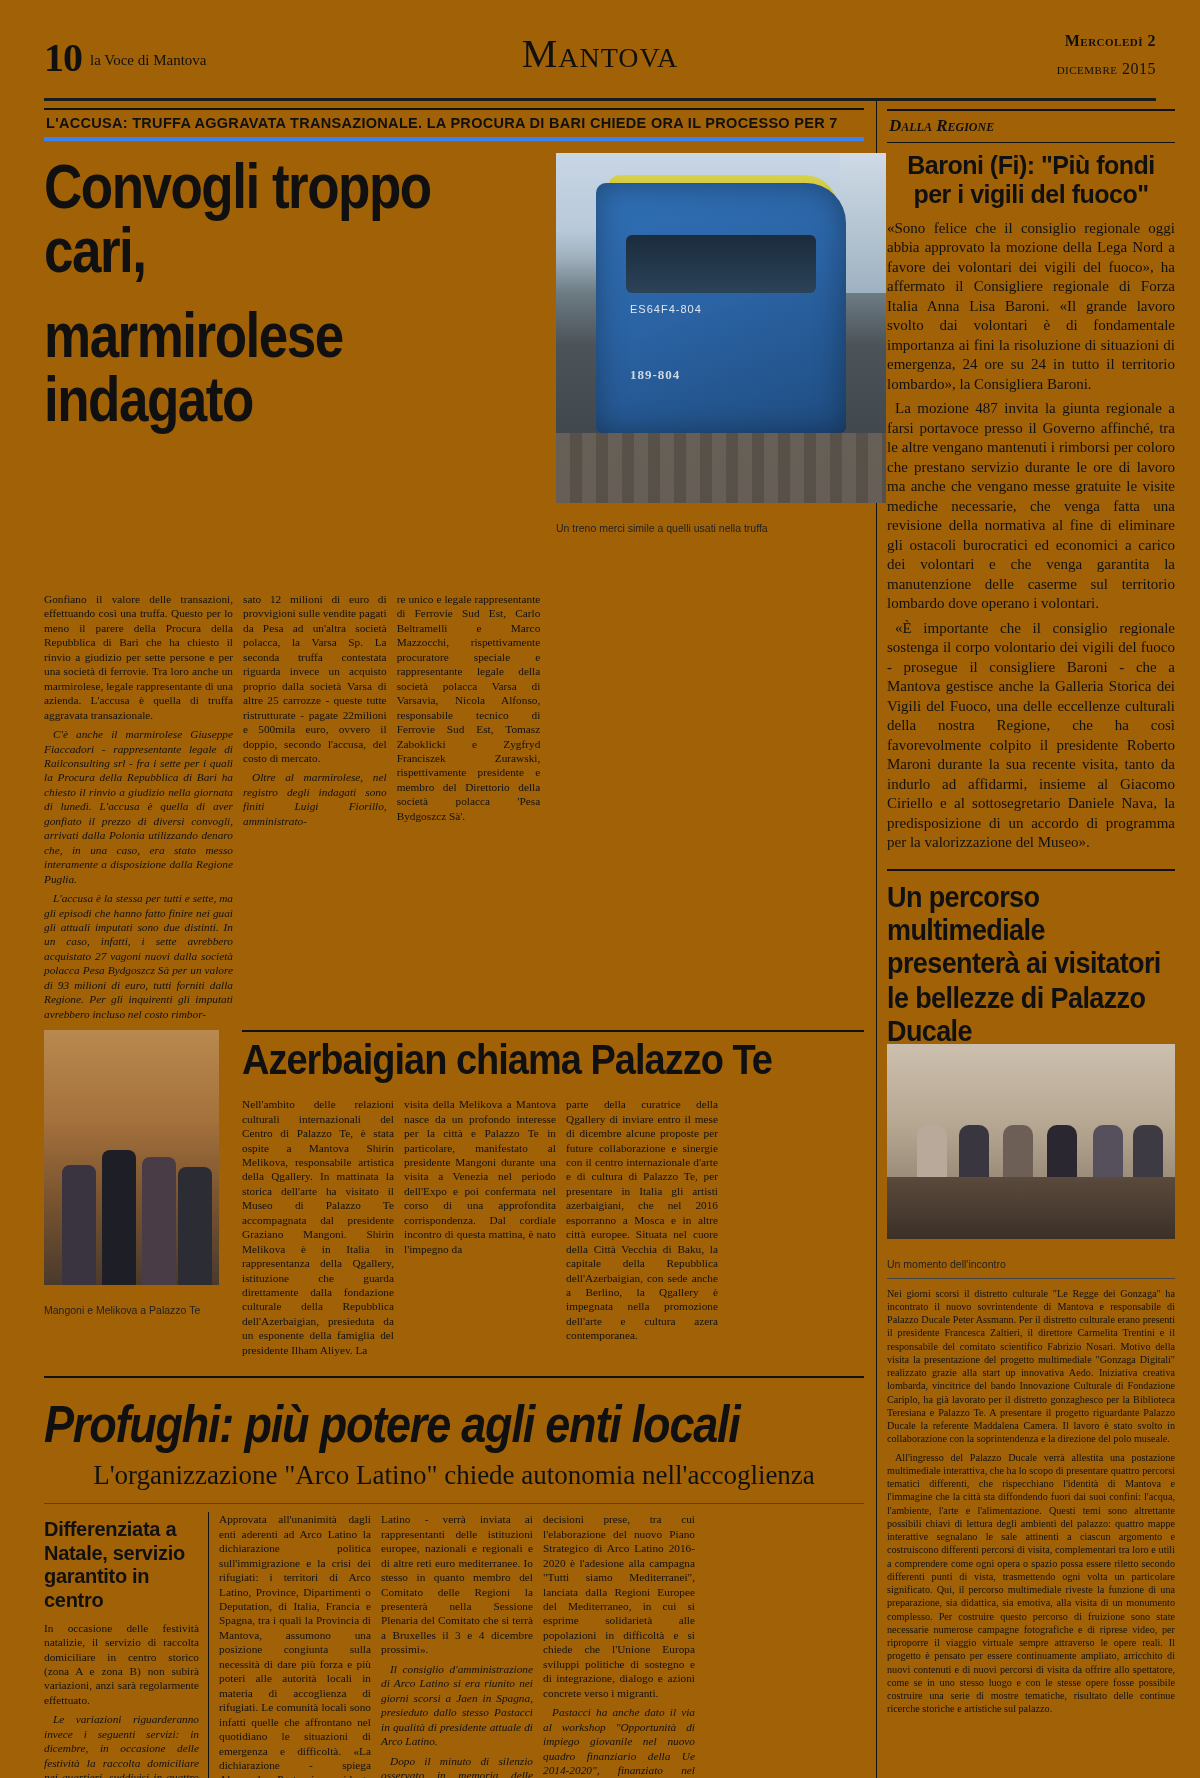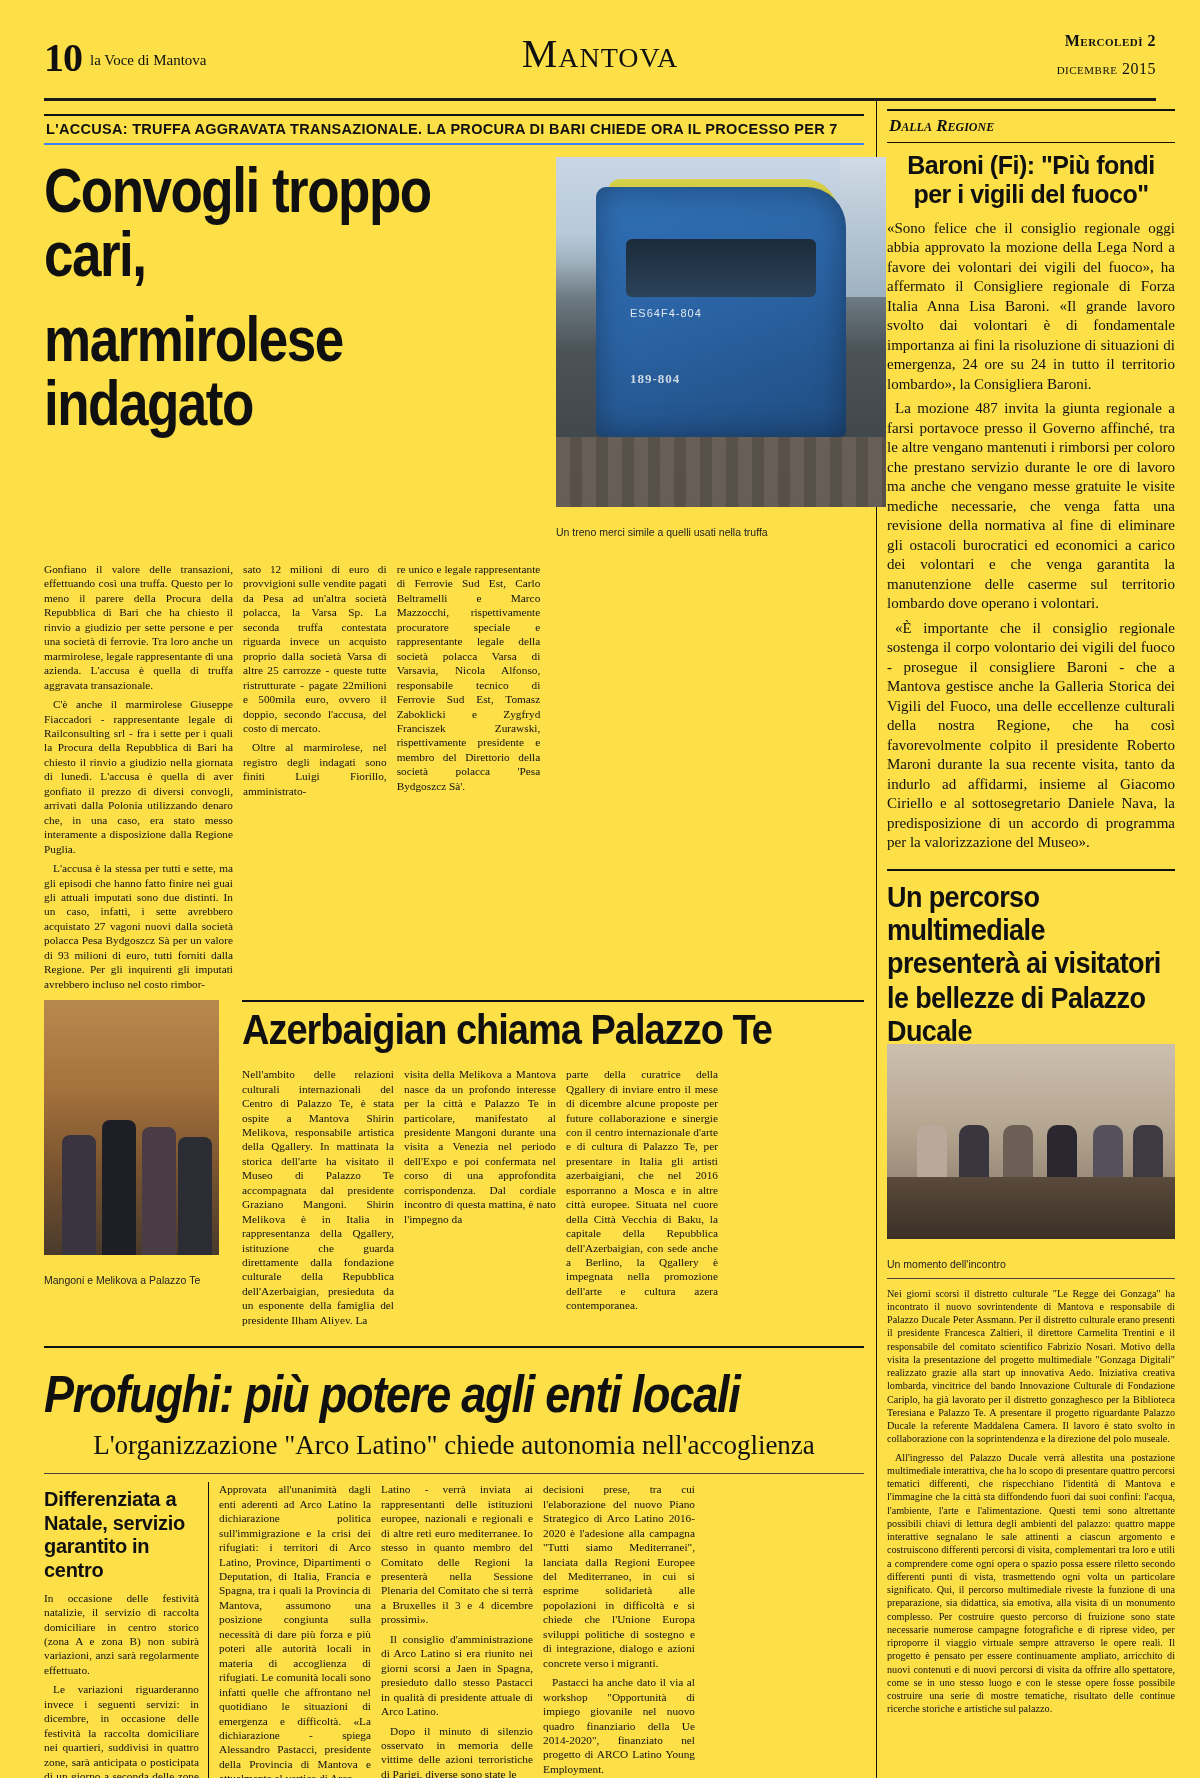--- a/index.html
+++ b/index.html
@@ -6,21 +6,21 @@
   body{
     width:1200px;
     background:#ffffff;
     font-family:"Liberation Serif", serif;
     color:#101010;
   }
   .page{
     position:relative;
     width:1200px;
     height:1778px;
-    background:#fde047;
+    background:#a16207;
     padding:0;
     box-sizing:border-box;
     overflow:hidden;
   }
   
   .masthead{
     position:relative;
     height:72px;
     margin:26px 44px 0 44px;
     border-bottom:3px solid #1a1a1a;
@@ -54,28 +54,28 @@
     display:flex;
     margin:0 44px;
     gap:12px;
   }
   .main-col{width:820px;}
   .right-col{width:288px;border-left:1px solid #111;padding-left:10px;}
 
   
   .kicker{
     border-top:2px solid #111;
-    border-bottom:2px solid #3b82f6;
+    border-bottom:4px solid #3b82f6;
     padding:5px 2px 6px 2px;
     font-size:14.5px;
     font-weight:700;
     font-variant:small-caps;
     letter-spacing:.3px;
     font-family:"Liberation Sans",sans-serif;
-    margin-top:13px;
+    margin-top:7px;
   }
   .right-kicker{
     border-top:2px solid #111;
     border-bottom:1px solid #111;
     padding:5px 2px 6px 2px;
     font-size:17px;
     font-style:italic;
     font-variant:small-caps;
     font-weight:700;
     margin-top:8px;
@@ -152,21 +152,21 @@
     font-weight:700;
     font-size:21px;
     line-height:1.2;
     margin:2px 0 10px 0;
   }
 
   
   .cols{display:flex;gap:10px;}
   .col{font-size:11.3px;line-height:1.28;text-align:justify;hyphens:auto;}
   .col p{margin:0 0 5px 0;text-indent:0;}
-  .col p+p{text-indent:9px;}
+  .col p+p{text-indent:9px;font-style:italic;}
   .caption{
     font-size:10.5px;
     font-family:"Liberation Sans",sans-serif;
     margin-top:19px;
     color:#222;
   }
   .rule2{border-top:2px solid #111;margin:12px 0 0 0;}
   .thinrule{border-top:1px solid #444;margin:8px 0;}
 
   
@@ -282,21 +282,21 @@
             <div class="loco"></div>
             <div class="winds"></div>
             <div class="num">ES64F4-804</div>
             <div class="num2">189-804</div>
             <div class="track"></div>
           </div>
           <div class="caption">Un treno merci simile a quelli usati nella truffa</div>
         </div>
       </div>
 
-      <div class="cols" style="margin-top:24px;">
+      <div class="cols" style="margin-top:58px;">
         <div class="col" style="width:200px;">
           <p>Gonfiano il valore delle transazioni, effettuando così una truffa. Questo per lo meno il parere della Procura della Repubblica di Bari che ha chiesto il rinvio a giudizio per sette persone e per una società di ferrovie. Tra loro anche un marmirolese, legale rappresentante di una azienda. L'accusa è quella di truffa aggravata transazionale.</p>
           <p>C'è anche il marmirolese Giuseppe Fiaccadori - rappresentante legale di Railconsulting srl - fra i sette per i quali la Procura della Repubblica di Bari ha chiesto il rinvio a giudizio nella giornata di lunedì. L'accusa è quella di aver gonfiato il prezzo di diversi convogli, arrivati dalla Polonia utilizzando denaro che, in una caso, era stato messo interamente a disposizione dalla Regione Puglia.</p>
           <p>L'accusa è la stessa per tutti e sette, ma gli episodi che hanno fatto finire nei guai gli attuali imputati sono due distinti. In un caso, infatti, i sette avrebbero acquistato 27 vagoni nuovi dalla società polacca Pesa Bydgoszcz Sà per un valore di 93 milioni di euro, tutti forniti dalla Regione. Per gli inquirenti gli imputati avrebbero incluso nel costo rimbor-</p>
         </div>
         <div class="col" style="width:152px;">
           <p>sato 12 milioni di euro di provvigioni sulle vendite pagati da Pesa ad un'altra società polacca, la Varsa Sp. La seconda truffa contestata riguarda invece un acquisto proprio dalla società Varsa di altre 25 carrozze - queste tutte ristrutturate - pagate 22milioni e 500mila euro, ovvero il doppio, secondo l'accusa, del costo di mercato.</p>
           <p>Oltre al marmirolese, nel registro degli indagati sono finiti Luigi Fiorillo, amministrato-</p>
         </div>
         <div class="col" style="width:152px;">

